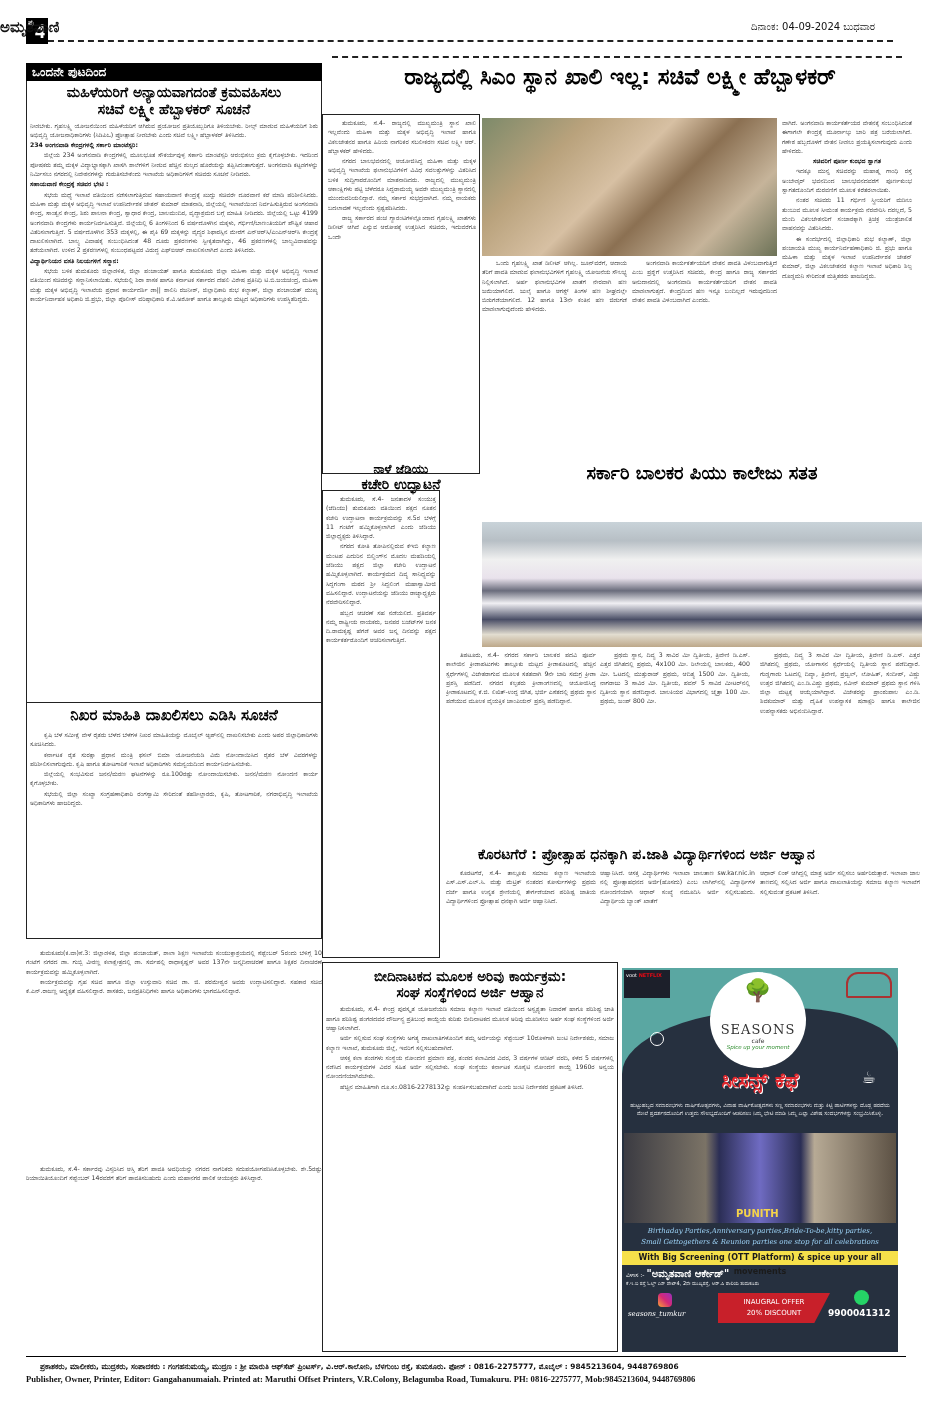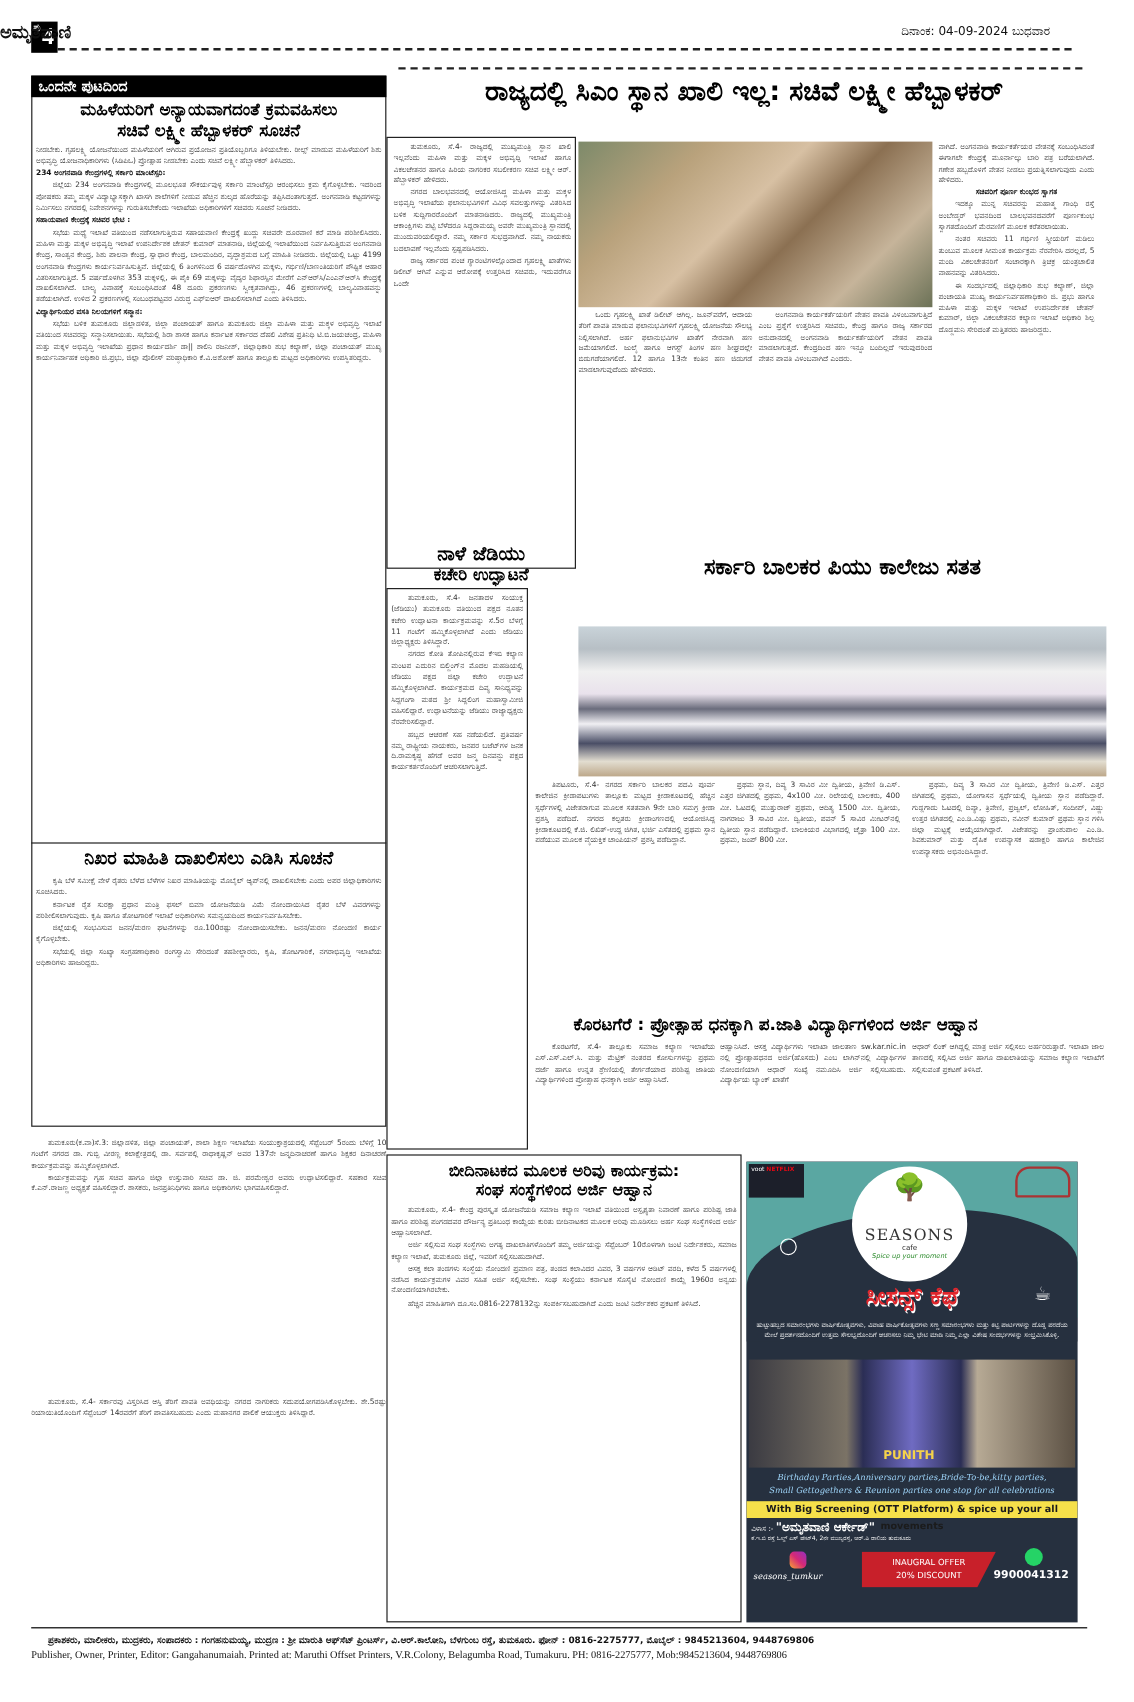--- a/index.html
+++ b/index.html
@@ -15,21 +15,21 @@
   .col-box { border: 1.5px solid #222; }
   .section-band { left: 26px; top: 63px; width: 296px; height: 18px; background: #000; color: #fff; font-size: 12px; font-weight: bold; padding-left: 6px; line-height: 18px; }
   .hl { font-weight: bold; text-align: center; line-height: 1.2; color: #000; }
   .body-txt { font-size: 6.2px; line-height: 9.3px; color: #333; text-align: justify; }
   .body-txt p { text-indent: 14px; margin-bottom: 1px; }
   .body-txt .sub { font-weight: bold; text-indent: 0; color: #111; }
   .photo { background: linear-gradient(135deg,#7d8a6a 0%,#b9a27c 25%,#d7c0a3 45%,#8b7052 60%,#c6b49a 80%,#6c7257 100%); }
   .photo2 { background: linear-gradient(180deg,#c9d3d9 0%,#b7bfc5 15%,#f0f0f0 30%,#e9e2ec 45%,#6a6c7c 55%,#f0eff3 65%,#4a4e66 78%,#e2ddd0 90%,#bda88a 100%); }
   .ad { background: #26303f; color: #fff; overflow: hidden; }
   .footer1 { left: 40px; top: 1362px; width: 870px; font-size: 7.4px; font-weight: bold; }
-  .footer2 { left: 26px; top: 1374px; width: 880px; font-size: 8.6px; font-weight: normal; font-family: "Liberation Serif", serif; }
+  .footer2 { left: 26px; top: 1374px; width: 880px; font-size: 8.6px; font-weight: bold; font-family: "Liberation Serif", serif; }
   .footer-rule { left: 26px; top: 1356px; width: 880px; border-top: 1.5px solid #000; }
 </style>
 </head>
 <body>
 
 <div class="abs page-badge">
   <span class="pu">ಪು</span>
   <span class="num">4</span>
 </div>
 <div class="abs masthead">ಅಮೃತವಾಣಿ</div>
@@ -96,21 +96,21 @@
 </div>
 <div class="abs body-txt" style="left:782px;top:118px;width:130px;height:304px;overflow:hidden;">
   <p style="text-indent:0">ವಾಗಿದೆ. ಅಂಗನವಾಡಿ ಕಾರ್ಯಕರ್ತೆಯರ ವೇತನಕ್ಕೆ ಸಂಬಂಧಿಸಿದಂತೆ ಈಗಾಗಲೇ ಕೇಂದ್ರಕ್ಕೆ ಮೂರ್ನಾಲ್ಕು ಬಾರಿ ಪತ್ರ ಬರೆಯಲಾಗಿದೆ. ಗಣೇಶ ಹಬ್ಬದೊಳಗೆ ವೇತನ ನೀಡಲು ಪ್ರಯತ್ನಿಸಲಾಗುವುದು ಎಂದು ಹೇಳಿದರು.</p>
   <p class="sub" style="text-align:center">ಸಚಿವರಿಗೆ ಪೂರ್ಣ ಕುಂಭದ ಸ್ವಾಗತ</p>
   <p>ಇದಕ್ಕೂ ಮುನ್ನ ಸಚಿವರನ್ನು ಮಹಾತ್ಮ ಗಾಂಧಿ ರಸ್ತೆ ಅಂಬೇಡ್ಕರ್ ಭವನದಿಂದ ಬಾಲಭವನದವರೆಗೆ ಪೂರ್ಣಕುಂಭ ಸ್ವಾಗತದೊಂದಿಗೆ ಮೆರವಣಿಗೆ ಮೂಲಕ ಕರೆತರಲಾಯಿತು.</p>
   <p>ನಂತರ ಸಚಿವರು 11 ಗರ್ಭಿಣಿ ಸ್ತ್ರೀಯರಿಗೆ ಮಡಿಲು ತುಂಬುವ ಮೂಲಕ ಸೀಮಂತ ಕಾರ್ಯಕ್ರಮ ನೆರವೇರಿಸಿ ದರಲ್ಲದೆ, 5 ಮಂದಿ ವಿಕಲಚೇತನರಿಗೆ ಸಂಚಾರಕ್ಕಾಗಿ ತ್ರಿಚಕ್ರ ಯಂತ್ರಚಾಲಿತ ವಾಹನವನ್ನು ವಿತರಿಸಿದರು.</p>
   <p>ಈ ಸಂದರ್ಭದಲ್ಲಿ ಜಿಲ್ಲಾಧಿಕಾರಿ ಶುಭ ಕಲ್ಯಾಣ್, ಜಿಲ್ಲಾ ಪಂಚಾಯತಿ ಮುಖ್ಯ ಕಾರ್ಯನಿರ್ವಹಣಾಧಿಕಾರಿ ಜಿ. ಪ್ರಭು ಹಾಗೂ ಮಹಿಳಾ ಮತ್ತು ಮಕ್ಕಳ ಇಲಾಖೆ ಉಪನಿರ್ದೇಶಕ ಚೇತನ್ ಕುಮಾರ್, ಜಿಲ್ಲಾ ವಿಕಲಚೇತನರ ಕಲ್ಯಾಣ ಇಲಾಖೆ ಅಧಿಕಾರಿ ಶಿಲ್ಪ ದೊಡ್ಡಮನಿ ಸೇರಿದಂತೆ ಮತ್ತಿತರರು ಹಾಜರಿದ್ದರು.</p>
 </div>
 
 <div class="abs" style="left:322px;top:452px;width:158px;">
-  <div class="hl" style="font-size:16px;">ನಾಳೆ ಜೆಡಿಯು</div>
+  <div class="hl" style="font-size:12px;margin-top:10px;">ನಾಳೆ ಜೆಡಿಯು</div>
   <div class="hl" style="font-size:14px;">ಕಚೇರಿ ಉದ್ಘಾಟನೆ</div>
 </div>
 <div class="abs col-box" style="left:322px;top:490px;width:118px;height:468px;"></div>
 <div class="abs body-txt" style="left:326px;top:494px;width:110px;height:460px;overflow:hidden;">
   <p>ತುಮಕೂರು, ಸೆ.4- ಜನತಾದಳ ಸಂಯುಕ್ತ (ಜೆಡಿಯು) ತುಮಕೂರು ವತಿಯಿಂದ ಪಕ್ಷದ ನೂತನ ಕಚೇರಿ ಉದ್ಘಾಟನಾ ಕಾರ್ಯಕ್ರಮವನ್ನು ಸೆ.5ರ ಬೆಳಗ್ಗೆ 11 ಗಂಟೆಗೆ ಹಮ್ಮಿಕೊಳ್ಳಲಾಗಿದೆ ಎಂದು ಜೆಡಿಯು ಜಿಲ್ಲಾಧ್ಯಕ್ಷರು ತಿಳಿಸಿದ್ದಾರೆ.</p>
   <p>ನಗರದ ಕೋತಿ ತೋಪಿನಲ್ಲಿರುವ ಕೆಇಬಿ ಕಲ್ಯಾಣ ಮಂಟಪ ಎದುರಿನ ಬಿಲ್ಡಿಂಗ್‌ನ ಮೊದಲ ಮಹಡಿಯಲ್ಲಿ ಜೆಡಿಯು ಪಕ್ಷದ ಜಿಲ್ಲಾ ಕಚೇರಿ ಉದ್ಘಾಟನೆ ಹಮ್ಮಿಕೊಳ್ಳಲಾಗಿದೆ. ಕಾರ್ಯಕ್ರಮದ ದಿವ್ಯ ಸಾನಿಧ್ಯವನ್ನು ಸಿದ್ದಗಂಗಾ ಮಠದ ಶ್ರೀ ಸಿದ್ದಲಿಂಗ ಮಹಾಸ್ವಾಮೀಜಿ ವಹಿಸಲಿದ್ದಾರೆ. ಉದ್ಘಾಟನೆಯನ್ನು ಜೆಡಿಯು ರಾಜ್ಯಾಧ್ಯಕ್ಷರು ನೆರವೇರಿಸಲಿದ್ದಾರೆ.</p>
   <p>ಹಬ್ಬದ ಆಚರಣೆ ಸಹ ನಡೆಯಲಿದೆ. ಪ್ರತಿವರ್ಷ ನಮ್ಮ ರಾಷ್ಟ್ರೀಯ ನಾಯಕರು, ಜನಪರ ಬಜೆಟ್‌ಗಳ ಜನಕ ದಿ.ರಾಮಕೃಷ್ಣ ಹೆಗಡೆ ಅವರ ಜನ್ಮ ದಿನವನ್ನು ಪಕ್ಷದ ಕಾರ್ಯಕರ್ತರೊಂದಿಗೆ ಆಚರಿಸಲಾಗುತ್ತಿದೆ.</p>
 </div>
 
 <div class="abs" style="left:482px;top:462px;width:440px;">

